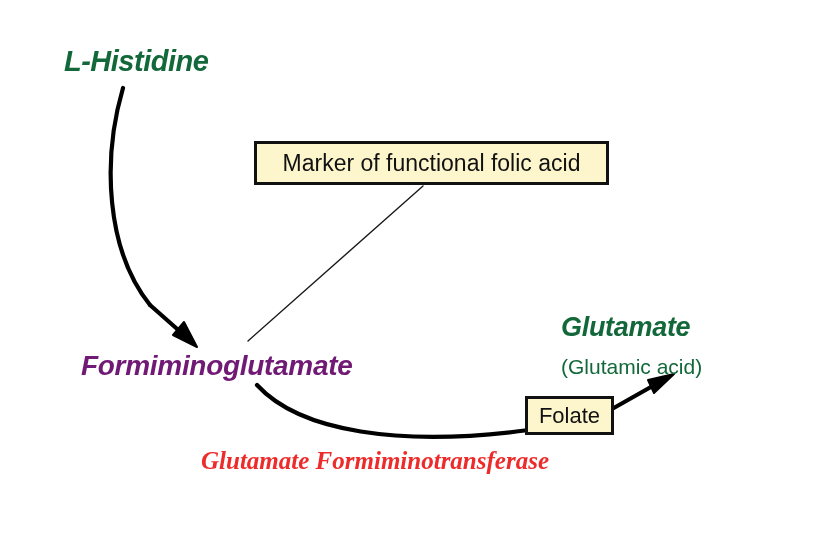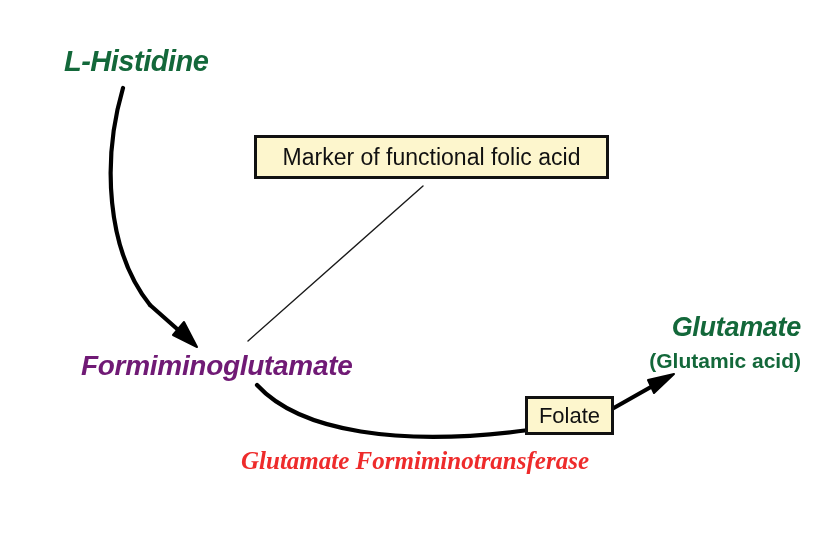--- a/index.html
+++ b/index.html
@@ -45,67 +45,66 @@
     font-weight: bold;
     font-style: italic;
     letter-spacing: -0.3px;
     color: #701a75;
   }
   #group-glutamate {
     position: absolute;
     left: 561px;
     top: 313px;
     width: 240px;
-    text-align: right;
+    text-align: left;
   }
   #label-glutamate {
     font-size: 27px;
     font-weight: bold;
     font-style: italic;
     letter-spacing: -0.3px;
     color: #13683a;
     line-height: 1.05;
   }
   #label-glutamic-acid {
     font-size: 21px;
-    font-weight: bold;
+    font-weight: normal;
     font-style: normal;
     color: #13683a;
     line-height: 1.15;
-    margin-top: 8px;
+    margin-top: 14px;
   }
   #label-enzyme {
     position: absolute;
     left: 0px;
     top: 447px;
     width: 750px;
     text-align: center;
     font-family: "Liberation Serif", serif;
     font-style: italic;
     font-weight: bold;
     font-size: 25px;
     color: #ee2b2b;
     white-space: nowrap;
-    margin-left: 40px;
   }
   
   .anno-box {
     position: absolute;
     background: #fdf6cd;
     border: 3px solid #111111;
     box-sizing: border-box;
     display: flex;
     align-items: center;
     justify-content: center;
     font-family: "Liberation Sans", sans-serif;
     color: #111111;
   }
   #box-marker {
     left: 254px;
-    top: 135px;
+    top: 141px;
     width: 355px;
     height: 44px;
     font-size: 23px;
   }
   #box-folate {
     left: 525px;
     top: 396px;
     width: 89px;
     height: 39px;
     font-size: 22px;

